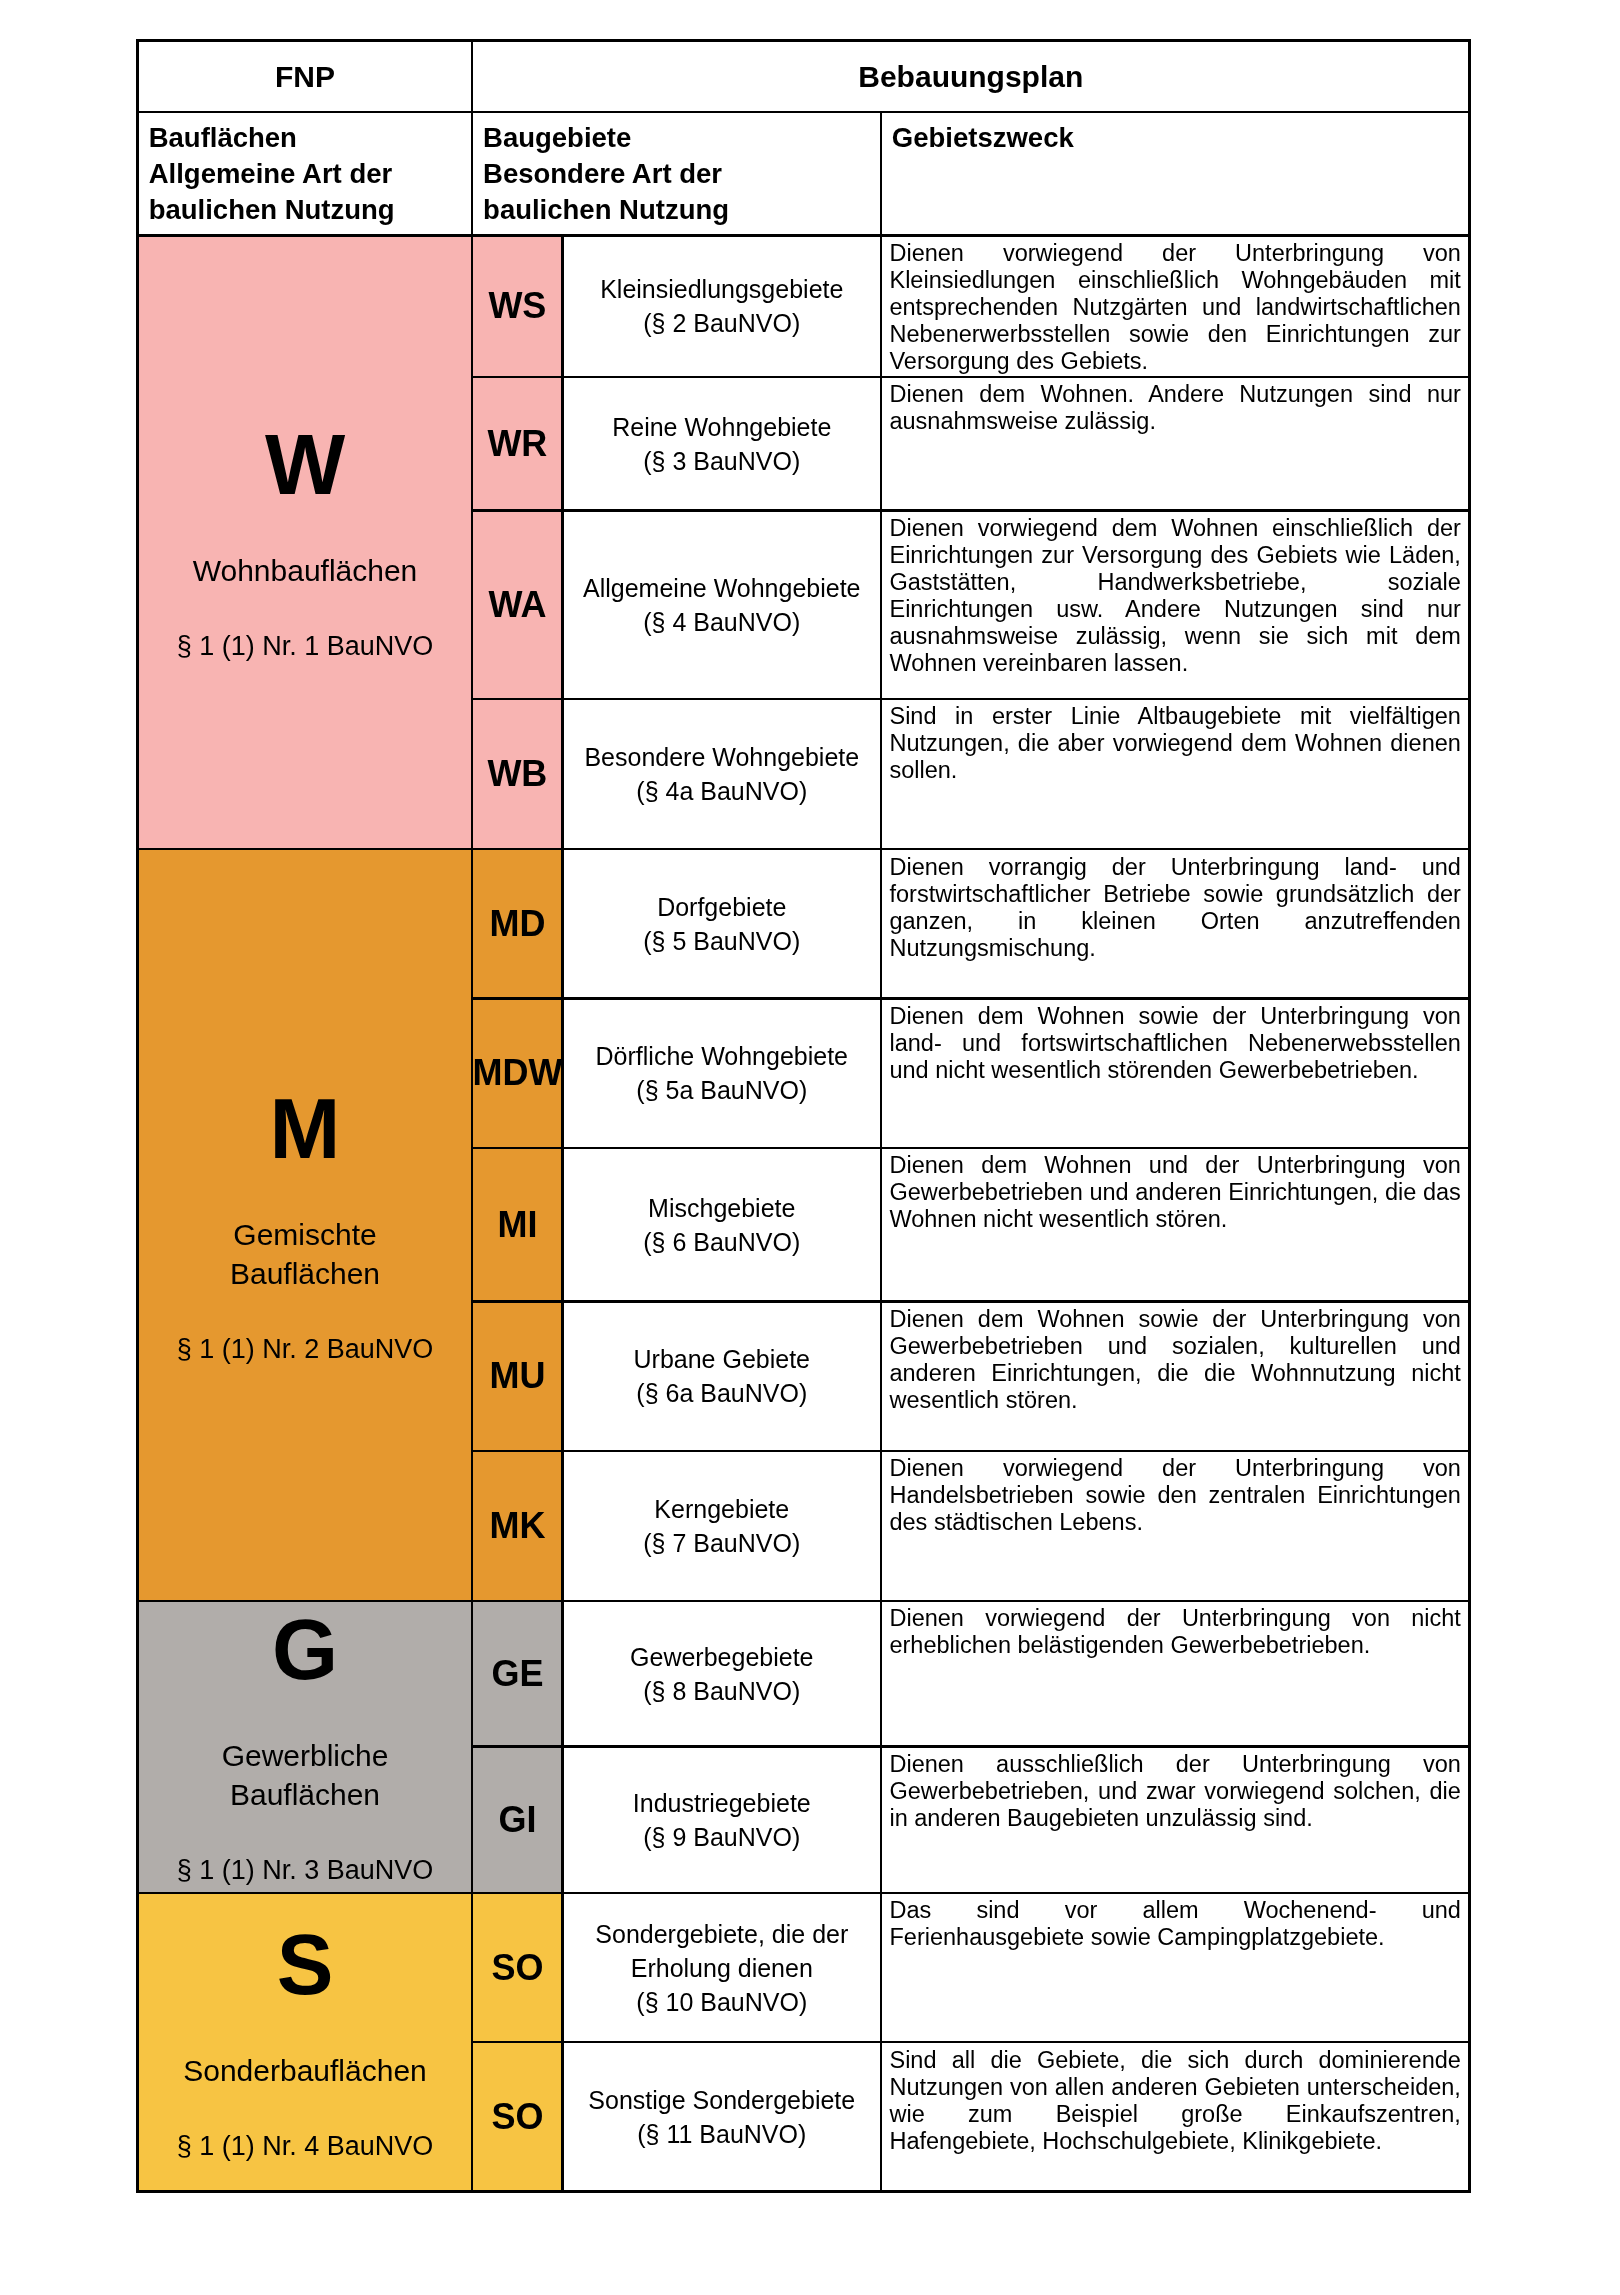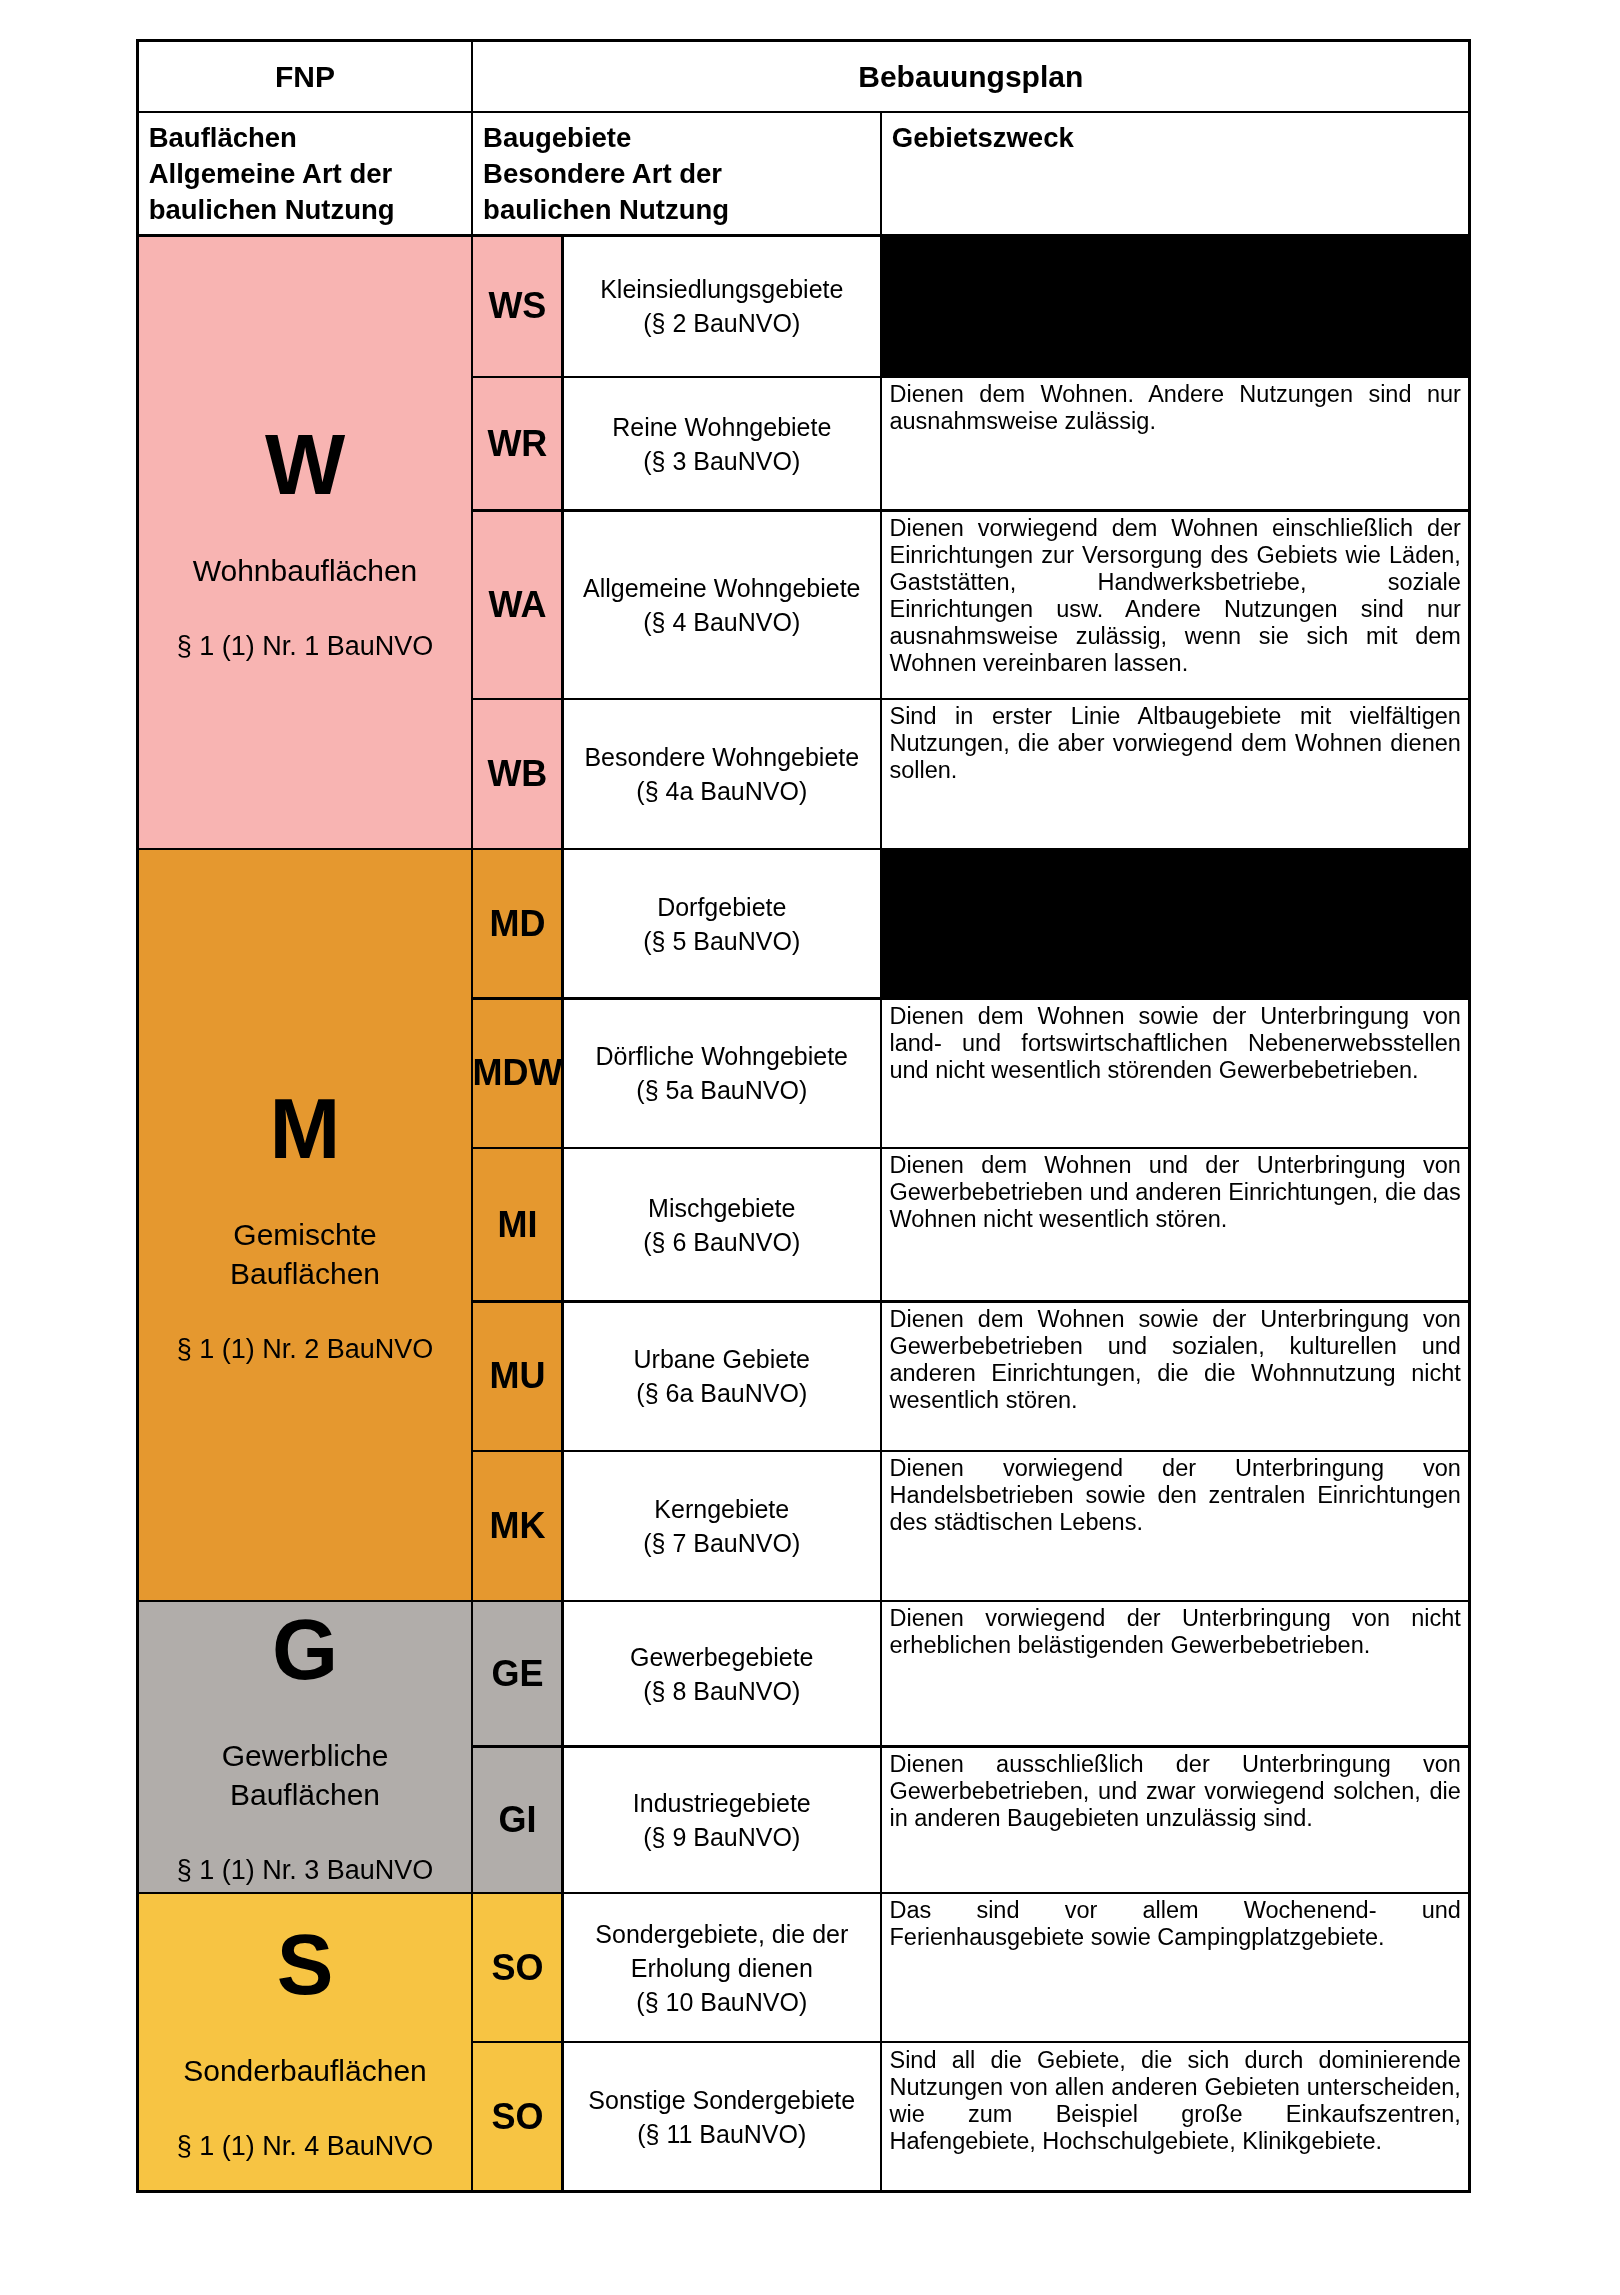--- a/index.html
+++ b/index.html
@@ -45,20 +45,21 @@
 baulichen Nutzung</div>
   <div class="cell h2" style="grid-column:4;grid-row:2">Gebietszweck</div>
 <div class="cell group" style="grid-area: 3 / 1 / span 4; background: rgb(248, 180, 178);">
       <div class="gletter">W</div>
       <div class="gname">Wohnbauflächen</div>
       <div class="glaw">§ 1 (1) Nr. 1 BauNVO</div>
     </div>
     <div class="cell code" style="grid-area: 3 / 2; background: rgb(248, 180, 178);">WS</div>
     <div class="cell name" style="grid-area: 3 / 3;">Kleinsiedlungsgebiete
 (§ 2 BauNVO)</div>
+    <div class="cell purpose" style="grid-area: 3 / 4;">Dienen vorwiegend der Unterbringung von Kleinsiedlungen einschließlich Wohngebäuden mit entsprechenden Nutzgärten und landwirtschaftlichen Nebenerwerbsstellen sowie den Einrichtungen zur Versorgung des Gebiets.</div>
     <div class="cell code" style="grid-area: 4 / 2; background: rgb(248, 180, 178);">WR</div>
     <div class="cell name" style="grid-area: 4 / 3;">Reine Wohngebiete
 (§ 3 BauNVO)</div>
     <div class="cell purpose" style="grid-area: 4 / 4;">Dienen dem Wohnen. Andere Nutzungen sind nur ausnahmsweise zulässig.</div>
     <div class="cell code" style="grid-area: 5 / 2; background: rgb(248, 180, 178);">WA</div>
     <div class="cell name" style="grid-area: 5 / 3;">Allgemeine Wohngebiete
 (§ 4 BauNVO)</div>
     <div class="cell purpose" style="grid-area: 5 / 4;">Dienen vorwiegend dem Wohnen einschließlich der Einrichtungen zur Versorgung des Gebiets wie Läden, Gaststätten, Handwerksbetriebe, soziale Einrichtungen usw. Andere Nutzungen sind nur ausnahmsweise zulässig, wenn sie sich mit dem Wohnen vereinbaren lassen.</div>
     <div class="cell code" style="grid-area: 6 / 2; background: rgb(248, 180, 178);">WB</div>
     <div class="cell name" style="grid-area: 6 / 3;">Besondere Wohngebiete
@@ -66,20 +67,21 @@
     <div class="cell purpose" style="grid-area: 6 / 4;">Sind in erster Linie Altbaugebiete mit vielfältigen Nutzungen, die aber vorwiegend dem Wohnen dienen sollen.</div>
     <div class="cell group" style="grid-area: 7 / 1 / span 5; background: rgb(229, 152, 47);">
       <div class="gletter">M</div>
       <div class="gname">Gemischte
 Bauflächen</div>
       <div class="glaw">§ 1 (1) Nr. 2 BauNVO</div>
     </div>
     <div class="cell code" style="grid-area: 7 / 2; background: rgb(229, 152, 47);">MD</div>
     <div class="cell name" style="grid-area: 7 / 3;">Dorfgebiete
 (§ 5 BauNVO)</div>
+    <div class="cell purpose" style="grid-area: 7 / 4;">Dienen vorrangig der Unterbringung land- und forstwirtschaftlicher Betriebe sowie grundsätzlich der ganzen, in kleinen Orten anzutreffenden Nutzungsmischung.</div>
     <div class="cell code" style="grid-area: 8 / 2; background: rgb(229, 152, 47);">MDW</div>
     <div class="cell name" style="grid-area: 8 / 3;">Dörfliche Wohngebiete
 (§ 5a BauNVO)</div>
     <div class="cell purpose" style="grid-area: 8 / 4;">Dienen dem Wohnen sowie der Unterbringung von land- und fortswirtschaftlichen Nebenerwebsstellen und nicht wesentlich störenden Gewerbebetrieben.</div>
     <div class="cell code" style="grid-area: 9 / 2; background: rgb(229, 152, 47);">MI</div>
     <div class="cell name" style="grid-area: 9 / 3;">Mischgebiete
 (§ 6 BauNVO)</div>
     <div class="cell purpose" style="grid-area: 9 / 4;">Dienen dem Wohnen und der Unterbringung von Gewerbebetrieben und anderen Einrichtungen, die das Wohnen nicht wesentlich stören.</div>
     <div class="cell code" style="grid-area: 10 / 2; background: rgb(229, 152, 47);">MU</div>
     <div class="cell name" style="grid-area: 10 / 3;">Urbane Gebiete

